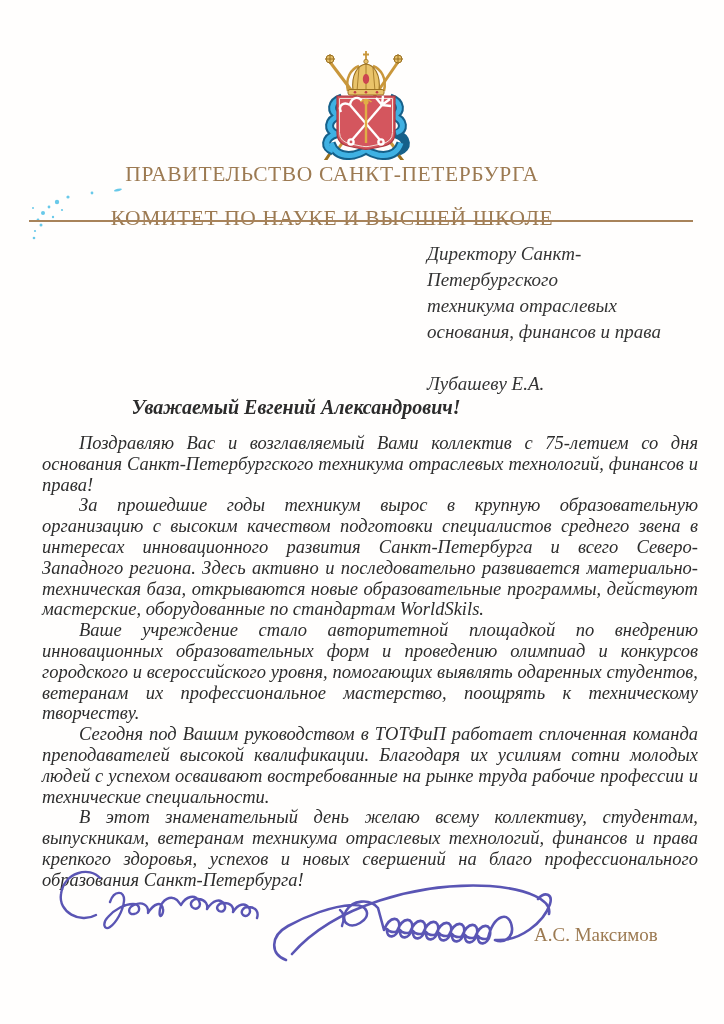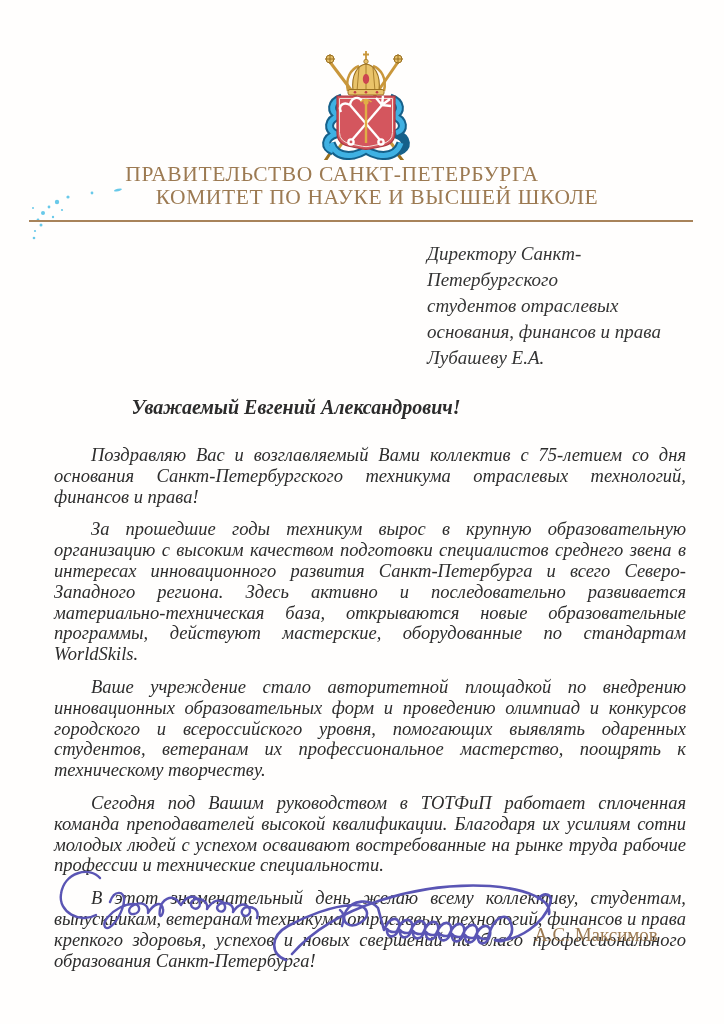--- a/index.html
+++ b/index.html
@@ -5,34 +5,34 @@
   html,body{margin:0;padding:0;background:#ffffff;}
   .page{
     position:relative;width:724px;height:1024px;background:#fffefd;overflow:hidden;
     font-family:"Liberation Serif","DejaVu Serif",serif;color:#2d2d2d;
   }
   
   .emblem{position:absolute;left:312px;top:46px;width:100px;height:114px;}
   .lh-line{position:absolute;left:0;width:664px;text-align:center;color:#9c7a52;
     font-size:21.5px;letter-spacing:.6px;white-space:nowrap;}
   .lh-line.l1{top:162px;}
-  .lh-line.l2{top:185px;padding-left:45px;}
+  .lh-line.l2{top:206px;}
   .lh-rule{position:absolute;left:29px;top:220px;width:664px;height:2px;background:#a8835a;}
   .spatter{position:absolute;left:26px;top:180px;width:140px;height:62px;}
   
   .recipient{position:absolute;left:427px;top:241px;width:275px;
     font-weight:normal;font-style:italic;font-size:19px;line-height:26px;color:#343434;}
-  .recipient .name{}
+  .recipient .name{margin-top:26px;}
   
   .salutation{position:absolute;left:0;top:396px;width:592px;text-align:center;
     font-weight:bold;font-style:italic;font-size:20px;color:#2b2b2b;}
   
   .body-text{position:absolute;left:42px;top:433px;width:656px;
     font-style:italic;font-size:18.5px;line-height:20.8px;color:#2d2d2d;}
-  .body-text p{margin:12px;text-indent:37px;text-align:justify;}
+  .body-text p{margin:0;text-indent:37px;text-align:justify;}
   
   .sig-closing{position:absolute;left:48px;top:862px;width:310px;height:72px;}
   .sig-scrawl{position:absolute;left:258px;top:878px;width:312px;height:96px;}
   .sig-title{position:absolute;left:45px;top:924px;font-size:19px;color:#9c7a52;white-space:nowrap;}
   .sig-name{position:absolute;left:534px;top:924px;font-size:19px;color:#9c7a52;white-space:nowrap;}
   .ink{stroke:#5a55b4;fill:none;stroke-linecap:round;stroke-linejoin:round;}
 </style>
 </head>
 <body>
 
@@ -112,21 +112,21 @@
         <circle cx="8" cy="58" r="1.3"></circle>
     </g>
   </svg>
 
   <div class="lh-line l1">ПРАВИТЕЛЬСТВО САНКТ-ПЕТЕРБУРГА</div>
   <div class="lh-line l2">КОМИТЕТ ПО НАУКЕ И ВЫСШЕЙ ШКОЛЕ</div>
   <div class="lh-rule"></div>
 
   <div class="recipient">
     <div>Директору Санкт-Петербургского</div>
-    <div>студентов отраслевых</div>
+    <div>техникума отраслевых</div>
     <div>основания, финансов и права</div>
     <div class="name">Лубашеву Е.А.</div>
   </div>
 
   <div class="salutation">Уважаемый Евгений Александрович!</div>
 
   <div class="body-text">
     <p>Поздравляю Вас и возглавляемый Вами коллектив с 75-летием со дня основания Санкт-Петербургского техникума отраслевых технологий, финансов и права!</p>
     <p>За прошедшие годы техникум вырос в крупную образовательную организацию с высоким качеством подготовки специалистов среднего звена в интересах инновационного развития Санкт-Петербурга и всего Северо-Западного региона. Здесь активно и последовательно развивается материально-техническая база, открываются новые образовательные программы, действуют мастерские, оборудованные по стандартам WorldSkils.</p>
     <p>Ваше учреждение стало авторитетной площадкой по внедрению инновационных образовательных форм и проведению олимпиад и конкурсов городского и всероссийского уровня, помогающих выявлять одаренных студентов, ветеранам их профессиональное мастерство, поощрять к техническому творчеству.</p>

